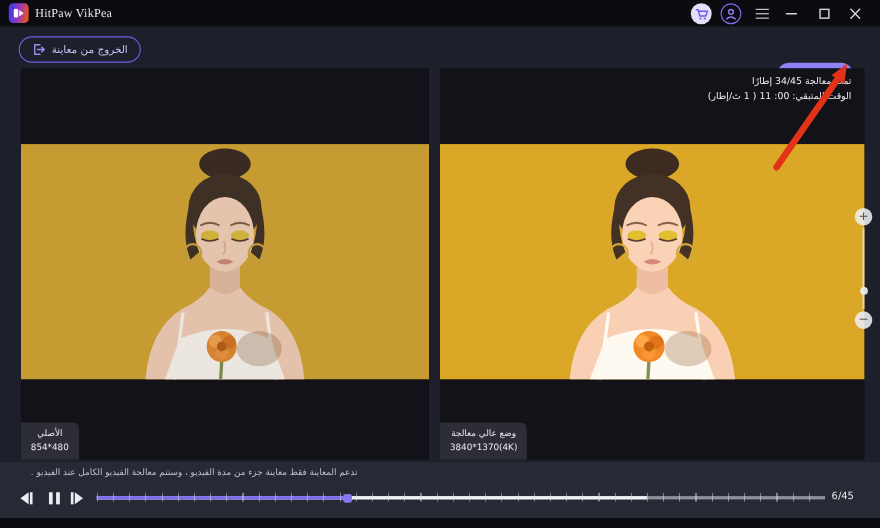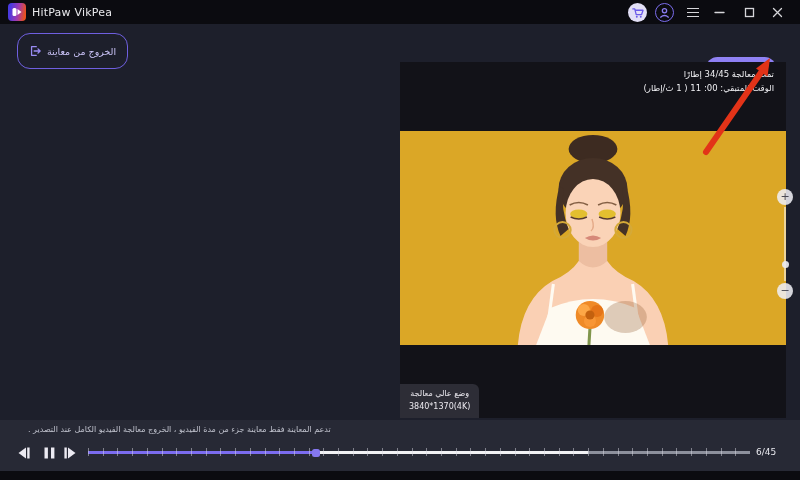--- a/index.html
+++ b/index.html
@@ -6,31 +6,31 @@
   html,body { width:800px; height:480px; background:#1d1f2b; overflow:hidden;
               font-family:"DejaVu Sans", sans-serif; }
   .app { position:relative; width:800px; height:480px; background:#1d1f2b; overflow:hidden; }
 
   
   .titlebar { position:absolute; top:0; left:0; width:800px; height:24px; background:#0b0b10; }
   .logo { position:absolute; left:8px; top:3px; width:18px; height:18px; border-radius:4px;
           background:linear-gradient(100deg,#4a3ae0 15%, #a13ab0 55%, #e8521f 90%);
           display:flex; align-items:center; justify-content:center; }
   .logo svg { display:block; }
-  .app-title { position:absolute; left:32px; top:6px; font-size:11px; color:#e9e9ec; letter-spacing:.2px; }
+  .app-title { position:absolute; left:32px; top:6px; font-size:11px; color:#e9e9ec; letter-spacing:.2px;font-family:Liberation Serif, serif; }
   .tb-btn { position:absolute; top:3px; width:19px; height:19px; display:flex; align-items:center;
             justify-content:center; cursor:pointer; }
   .cart-btn { left:628px; background:#e2dff6; border-radius:50%; }
   .user-btn { left:655px; border:1.3px solid #7a6cec; border-radius:50%; }
   .menu-btn { left:683px; } .min-btn { left:710px; } .max-btn { left:740px; } .close-btn { left:768px; }
   .menu-lines { display:flex; flex-direction:column; gap:2.6px; }
   .menu-lines i { display:block; width:12px; height:1.5px; background:#d6d6da; }
 
   
-  .exit-btn { position:absolute; left:17px; top:33px; height:36px; padding:0 11px;
+  .exit-btn { position:absolute; left:17px; top:33px; height:24px; padding:0 11px;
               display:flex; align-items:center; gap:6px; background:transparent;
               border:1px solid #6f5fe0; border-radius:13px; color:#c9c2f6; font-size:9.5px;
               font-family:"DejaVu Sans",sans-serif; cursor:pointer; }
   .export-btn { position:absolute; left:706px; top:33px; width:70px; height:23px;
                 background:linear-gradient(180deg,#9183f4,#7e6eee); border:none; border-radius:12px;
                 color:#fff; font-size:10.5px; font-family:"DejaVu Sans",sans-serif; cursor:pointer;margin-top:24px; }
 
   
   .pane { position:absolute; top:62px; height:356px; background:#121218; }
   .pane-left  { left:19px;  width:371px; }
@@ -166,20 +166,31 @@
   </div>
 
   <button class="exit-btn">
     <svg width="12" height="12" viewBox="0 0 14 14">
       <path d="M8.5 2 H3 v10 h5.5 M6 7 h7 M10.5 4.5 L13 7 L10.5 9.5" fill="none" stroke="#9a8cf4" stroke-width="1.5" stroke-linecap="round" stroke-linejoin="round"></path>
     </svg>
     <span>الخروج من معاينة</span>
   </button>
   <button class="export-btn">التصدير</button>
 
+  <div class="pane pane-left">
+    <div class="video video-original">
+      <svg viewBox="0 0 380 214" preserveAspectRatio="none">
+          <use href="#portrait"></use>
+        </svg>
+    </div>
+    <div class="label-box">
+      <div>الأصلي</div>
+      <div>854*480</div>
+    </div>
+  </div>
 
   <div class="pane pane-right">
     <div class="video video-enhanced">
       <svg viewBox="0 0 380 214" preserveAspectRatio="none">
           <use href="#portrait"></use>
         </svg>
     </div>
     <div class="proc-text">
       <div>تمت معالجة 34/45 إطارًا</div>
       <div>الوقت المتبقي: 00: 11 ( 1 ث/إطار)</div>
@@ -196,21 +207,21 @@
     <div class="zc-thumb"></div>
     <div class="zc-btn zc-minus">−</div>
   </div>
 
   <svg class="arrow-overlay" viewBox="0 0 100 115">
     <path d="M16 102 L72 21" stroke="#e23318" stroke-width="6" stroke-linecap="round"></path>
     <polygon points="80,8 77.5,26.5 66,18.5" fill="#e23318"></polygon>
   </svg>
 
   <div class="bottom-bar">
-    <div class="hint">تدعم المعاينة فقط معاينة جزء من مدة الفيديو ، الخروج معالجة الفيديو الكامل عند التصدير .</div>
+    <div class="hint">تدعم المعاينة فقط معاينة جزء من مدة الفيديو ، وستتم معالجة الفيديو الكامل عند الفيديو .</div>
 
     <button class="pb-btn pb-back">
       <svg width="16" height="14" viewBox="0 0 16 14">
         <path d="M10 1.5 L2.5 7 L10 12.5 Z" fill="#eceaf2"></path>
         <rect x="11.2" y="1.5" width="2.4" height="11" fill="#eceaf2"></rect>
       </svg>
     </button>
     <button class="pb-btn pb-pause">
       <svg width="13" height="14" viewBox="0 0 13 14">
         <rect x="1.5" y="1.5" width="3.4" height="11" fill="#eceaf2"></rect>

